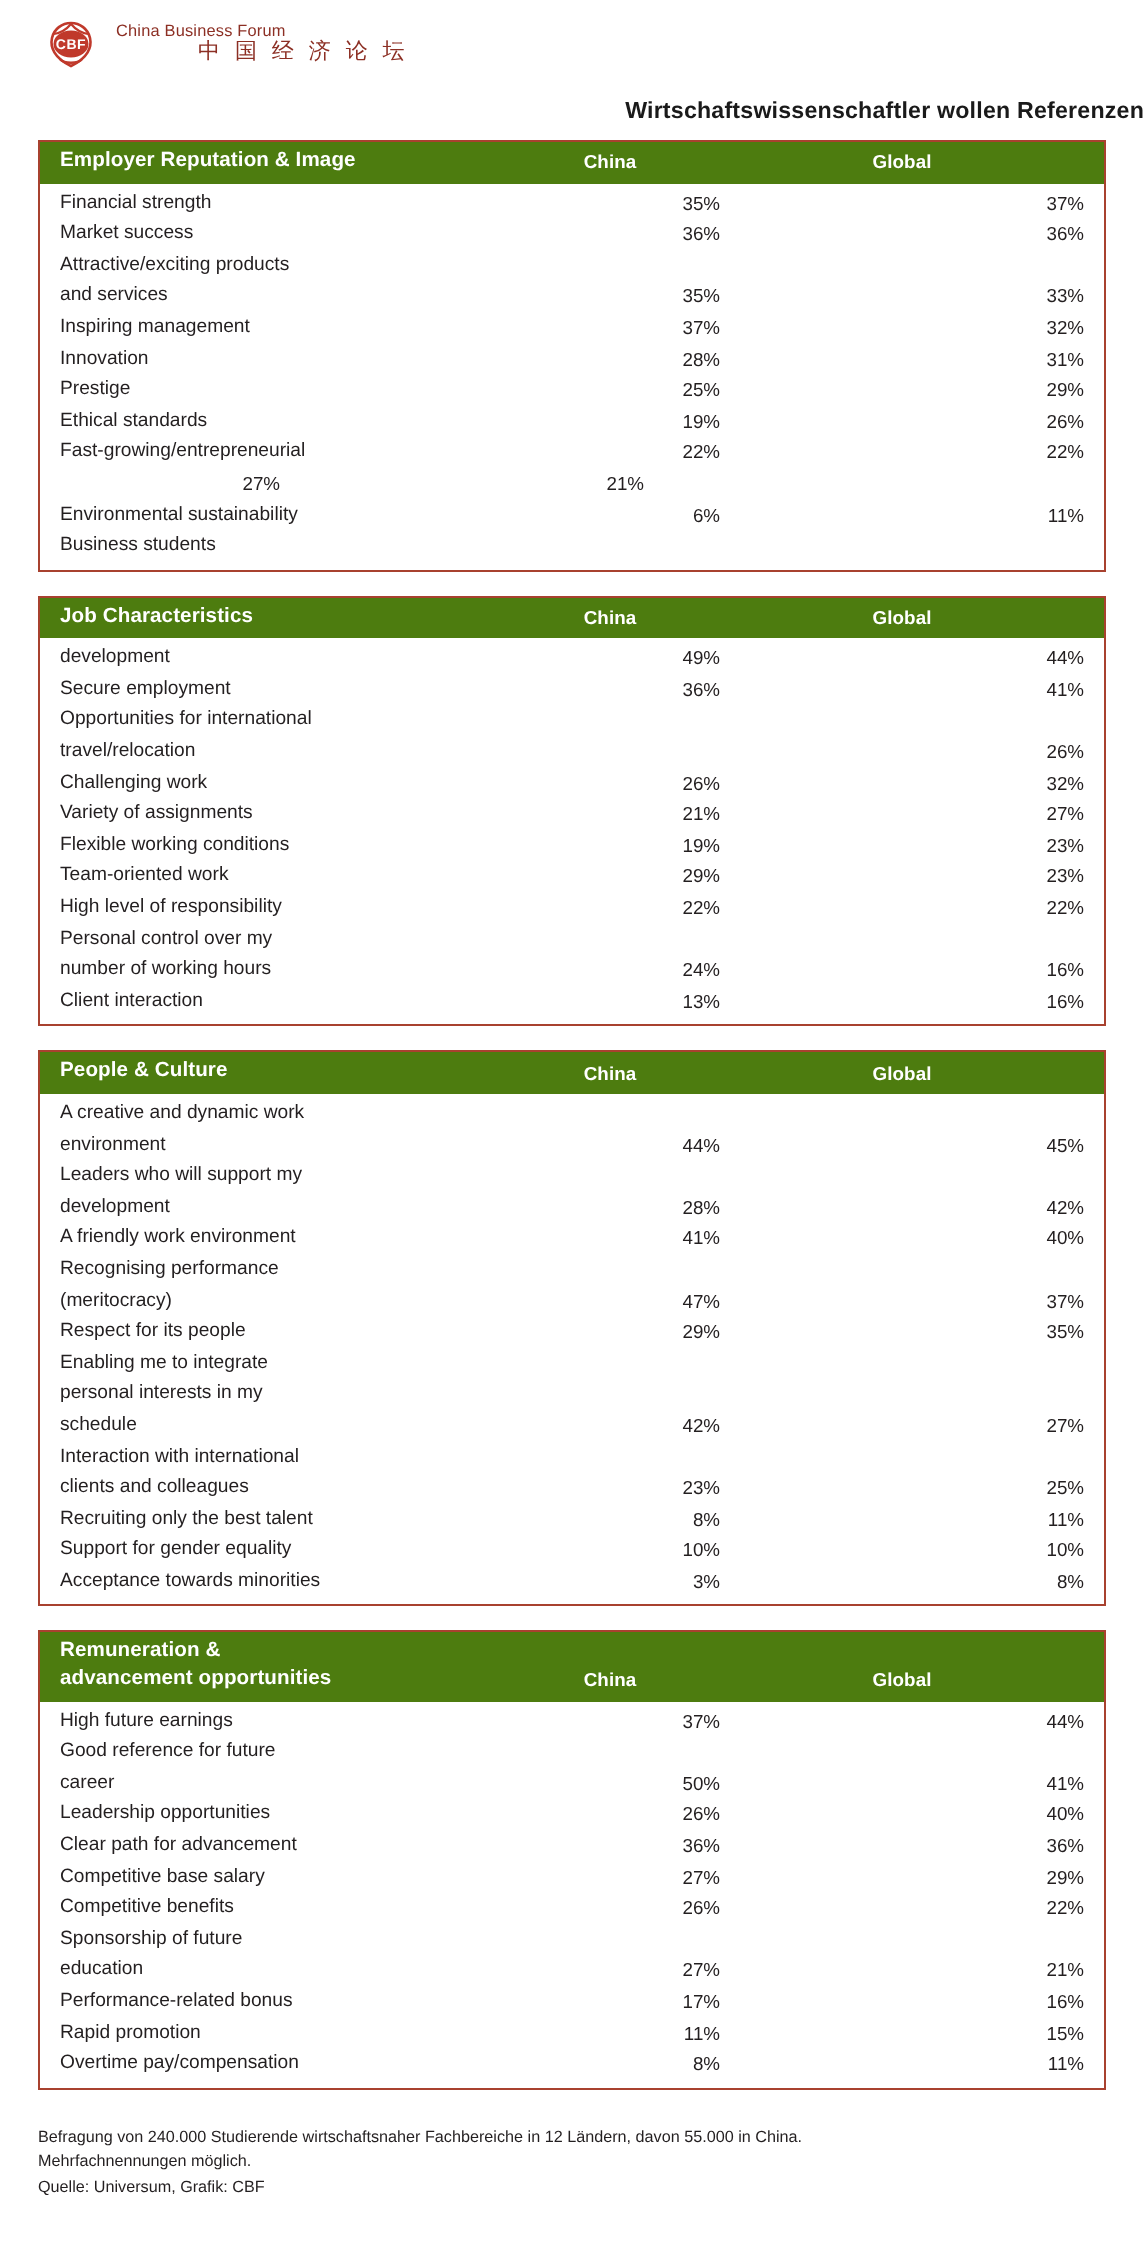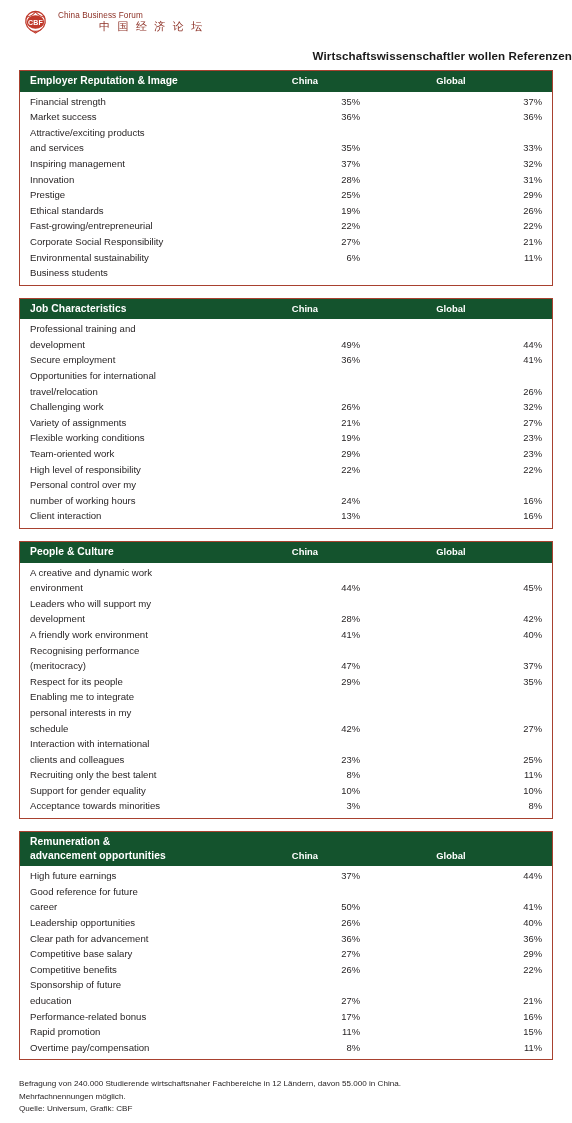--- a/index.html
+++ b/index.html
@@ -66,21 +66,21 @@
   
   .tables {
     padding: 0 19px;
   }
   .table-block {
     border: 1px solid #a8412f;
     margin-bottom: 12px;
     background: #ffffff;
   }
   .tbl-head {
-    background: #14532d;
+    background: #4d7c0f;
     color: #ffffff;
     display: flex;
     align-items: flex-end;
     padding: 3px 10px 4px 10px;
     min-height: 19px;
   }
   .tbl-head.two-line {
     align-items: flex-end;
     padding-top: 3px;
     min-height: 33px;
@@ -209,21 +209,20 @@
           <div class="r-label"><span class="lbl-l2">Ethical standards</span></div>
           <div class="r-val v-china">19%</div>
           <div class="r-val v-global">26%</div>
         </div>
         <div class="row">
           <div class="r-label"><span class="lbl-l2">Fast-growing/entrepreneurial</span></div>
           <div class="r-val v-china">22%</div>
           <div class="r-val v-global">22%</div>
         </div>
         <div class="row">
-          <div class="r-label"><span class="lbl-l2">Corporate Social Responsibility</span></div>
           <div class="r-val v-china">27%</div>
           <div class="r-val v-global">21%</div>
         </div>
         <div class="row">
           <div class="r-label"><span class="lbl-l2">Environmental sustainability</span></div>
           <div class="r-val v-china">6%</div>
           <div class="r-val v-global">11%</div>
         </div>
         <div class="row">
           <div class="r-label"><span class="lbl-l2">Business students</span></div>
@@ -235,21 +234,21 @@
     <div class="table-block">
       <div class="tbl-head">
         <div class="th-cat">
           <span style="display: block;">Job Characteristics</span>
         </div>
         <div class="th-col th-china">China</div>
         <div class="th-col th-global">Global</div>
       </div>
       <div class="tbl-body">
         <div class="row multi">
-          <div class="r-label"><span class="lbl-l2">Professional training and</span><span class="lbl-l2">development</span></div>
+          <div class="r-label"><span class="lbl-l2">development</span></div>
           <div class="r-val v-china">49%</div>
           <div class="r-val v-global">44%</div>
         </div>
         <div class="row">
           <div class="r-label"><span class="lbl-l2">Secure employment</span></div>
           <div class="r-val v-china">36%</div>
           <div class="r-val v-global">41%</div>
         </div>
         <div class="row multi">
           <div class="r-label"><span class="lbl-l2">Opportunities for international</span><span class="lbl-l2">travel/relocation</span></div>

